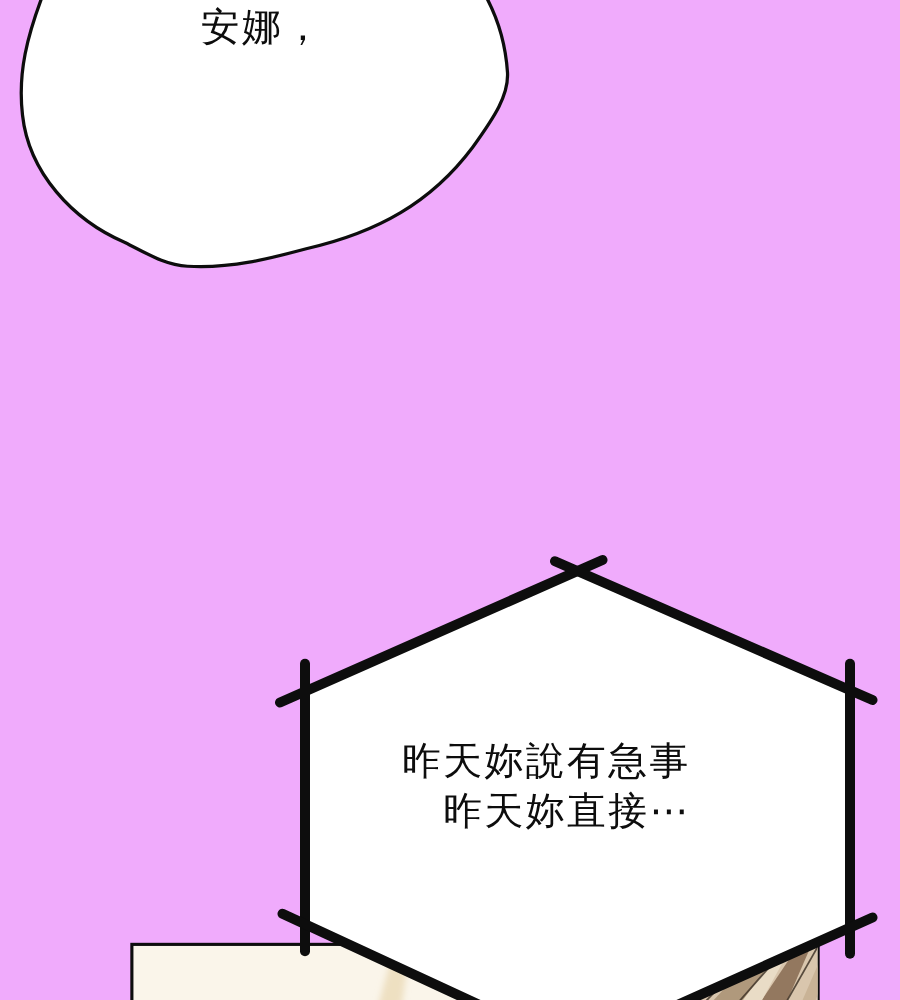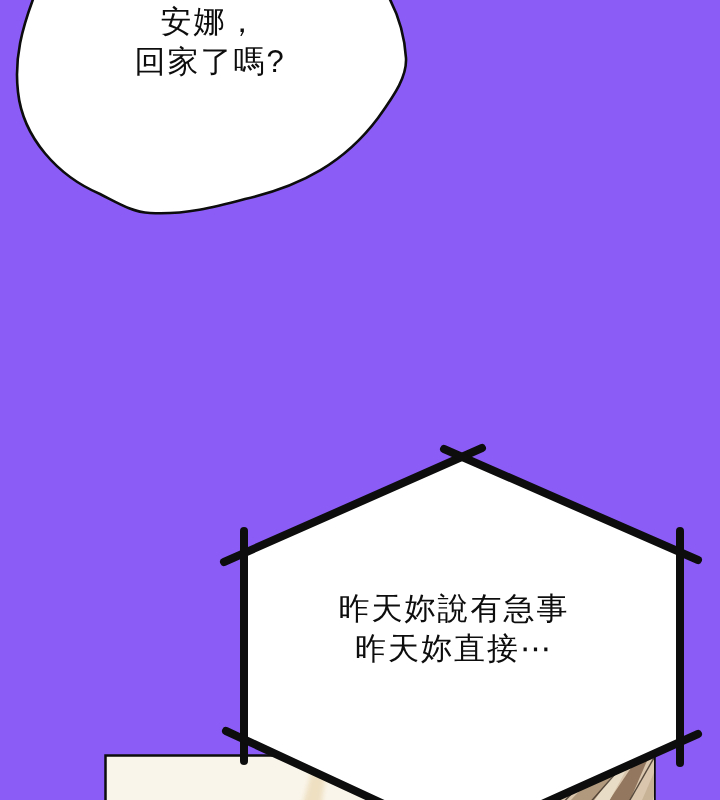--- a/index.html
+++ b/index.html
@@ -5,21 +5,21 @@
   html, body {
     margin: 0;
     padding: 0;
     background: #ffffff;
   }
   .stage {
     position: relative;
     width: 720px;
     height: 800px;
     overflow: hidden;
-    background: #8b5cf6;
+    background: #f0abfc;
     font-family: "Liberation Sans", sans-serif;
   }
   .comic-svg {
     position: absolute;
     inset: 0;
     display: block;
   }
   .bubble-text {
     position: absolute;
     transform: translateX(-50%);
@@ -27,21 +27,21 @@
     color: #0d0d0d;
     font-size: 31px;
     line-height: 40px;
     font-weight: 500;
     letter-spacing: 2px;
     white-space: nowrap;
     font-family: "Liberation Sans", sans-serif;
   }
   .bubble-text span { display: block; }
   .ellipse-text { left: 210px; top: 2px; }
-  .hex-text { left: 454px; top: 589px; }
+  .hex-text { left: 437px; top: 589px; text-align: right; }
 </style>
 </head>
 <body>
 
 <div class="stage">
 
   <svg class="comic-svg" width="720" height="800" viewBox="0 0 720 800">
     <defs>
       <filter id="soft2" x="-20%" y="-20%" width="140%" height="140%">
         <feGaussianBlur stdDeviation="2.5"></feGaussianBlur>
@@ -91,21 +91,20 @@
         <line x1="244" y1="531" x2="244" y2="761"></line>
         <line x1="680" y1="531" x2="680" y2="763"></line>
         <line x1="226" y1="731" x2="470" y2="844"></line>
         <line x1="698" y1="734" x2="455" y2="843"></line>
       </g>
     </g>
   </svg>
 
   <div class="bubble-text ellipse-text">
     <span>安娜，</span>
-    <span>回家了嗎?</span>
   </div>
 
   <div class="bubble-text hex-text">
     <span>昨天妳說有急事</span>
     <span>昨天妳直接⋯</span>
   </div>
 
 </div>
 
 </body></html>

